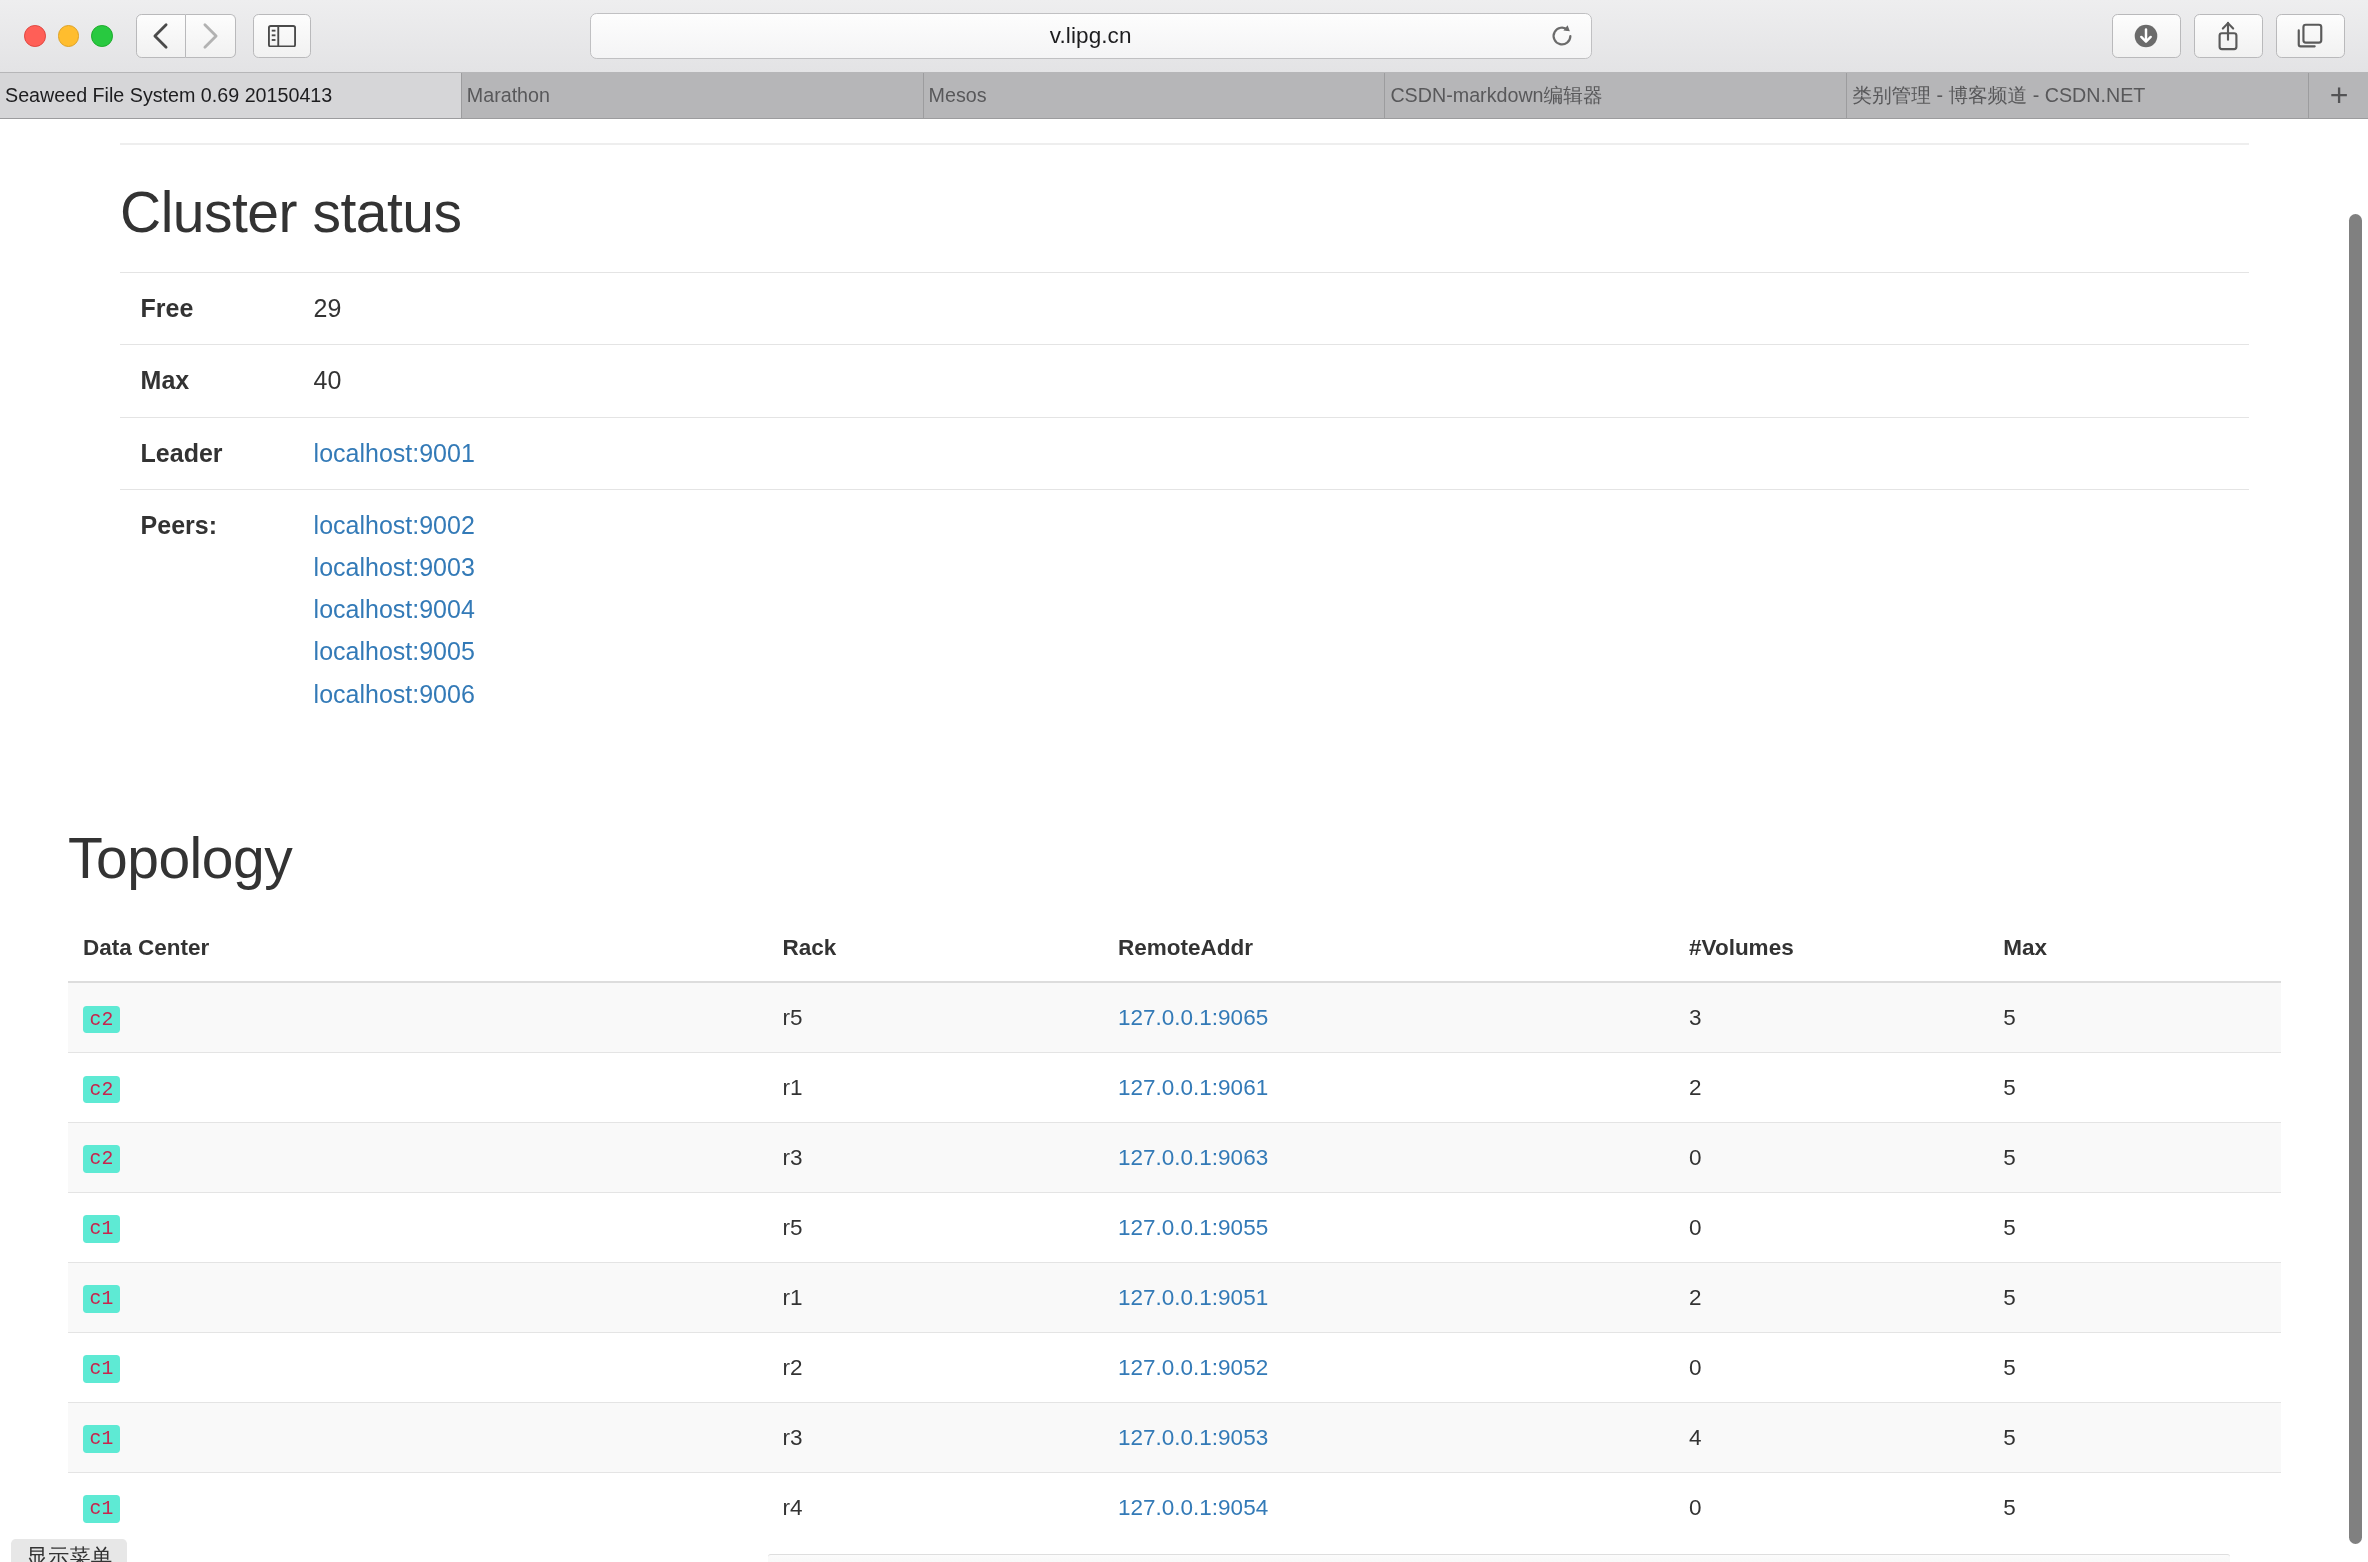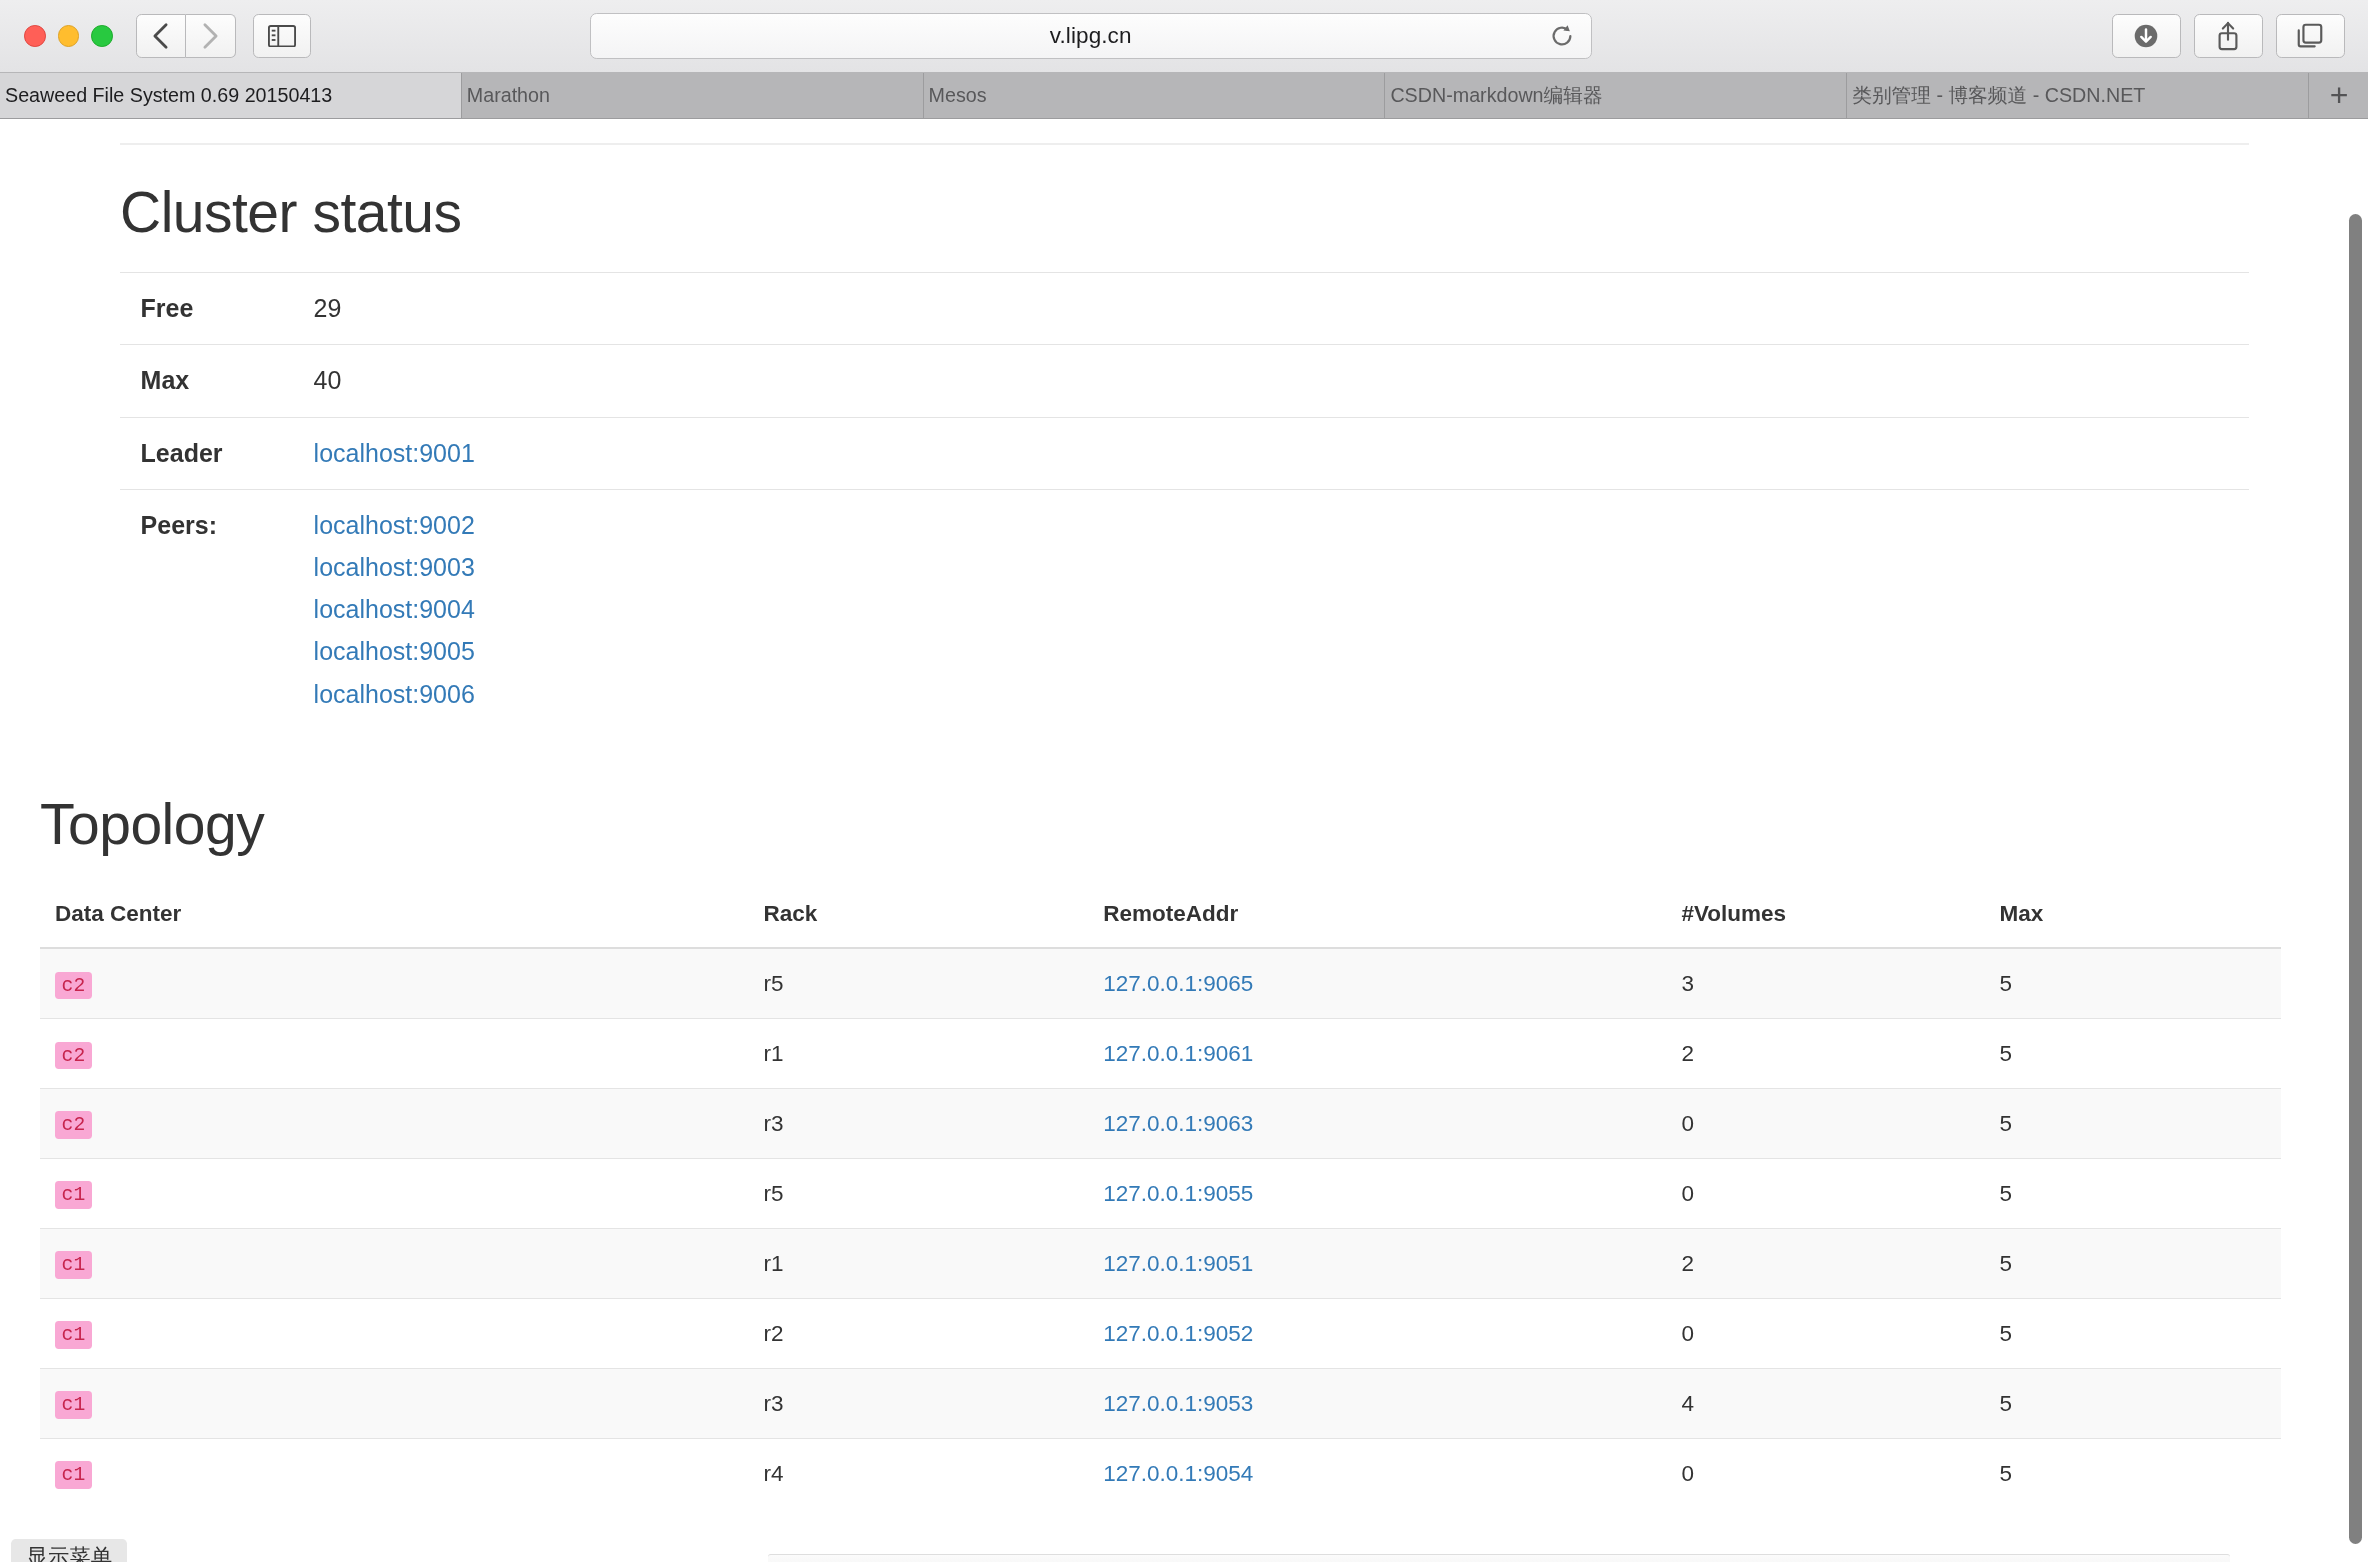--- a/index.html
+++ b/index.html
@@ -220,21 +220,21 @@
   }
   .striped tr:nth-child(odd) { background: #f9f9f9; }
 
   a.link {
     color: #337ab7;
     text-decoration: none;
   }
   .peerlist { display: flex; flex-direction: column; gap: 6.6px; }
 
   
-  .topology { padding: 0 88px 0 40px; margin-top: 63px; }
+  .topology { padding: 0 88px 0 68px; margin-top: 97px; }
   h1.topology-title {
     font-size: 57px;
     font-weight: 400;
     color: #333333;
     margin: 0 0 32px 0;
     line-height: 1.1;
     letter-spacing: -0.5px;
   }
   table.topo {
     width: 100%;
@@ -256,21 +256,21 @@
     border-top: 0.9px solid #e4e4e4;
     line-height: 1.42;
   }
   table.topo tbody tr:nth-child(odd) { background: #f9f9f9; }
   table.topo tbody tr:first-child td { border-top: none; }
 
   code.dc {
     font-family: "Liberation Mono", monospace;
     font-size: 19.7px;
     color: #c7254e;
-    background-color: #f9a8d4;
+    background-color: #5eead4;
     padding: 2.8px 6.6px;
     border-radius: 3.7px;
   }
 
   .col-dc   { width: 32%; }
   .col-rack { width: 15%; }
   .col-addr { width: 26%; }
   .col-vol  { width: 14%; }
   .col-max  { width: 13%; }
 

